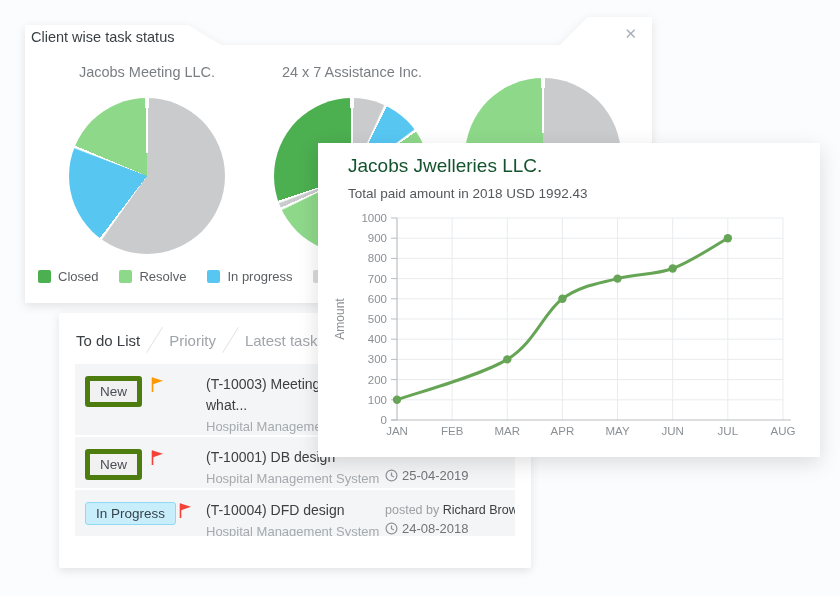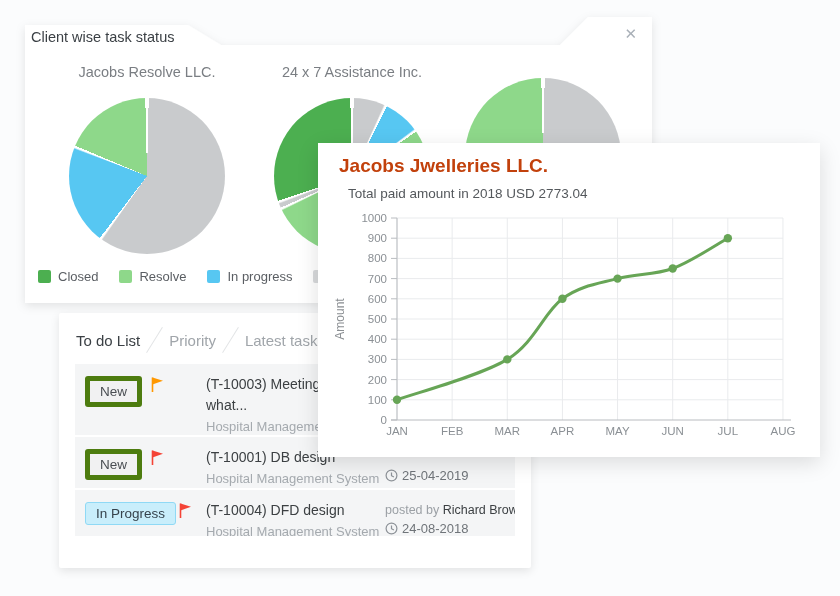--- a/index.html
+++ b/index.html
@@ -47,41 +47,41 @@
   .mposted .pname{color:#3c4043;}
   .mdate{font-size:13px;color:#6f7479;margin-top:2px;display:flex;align-items:center;gap:4px;}
   .footer{position:absolute;left:0;right:0;bottom:0;height:34px;background:#fff;border-top:1px solid #ececee;
           text-align:right;line-height:34px;padding-right:18px;box-sizing:border-box;}
   .viewall{font-size:13.5px;color:#5472b0;cursor:pointer;}
   .viewall .chev{margin-left:3px;}
 
   
   .chartp{position:absolute;left:318px;top:143px;width:502px;height:314px;z-index:3;background:#fff;
           box-shadow:0 6px 20px rgba(0,0,0,.13);}
-  .ctitle{position:absolute;left:21px;top:12px;font-size:19px;color:#c2410c;font-weight:bold;}
+  .ctitle{position:absolute;left:30px;top:12px;font-size:19px;color:#14532d;}
   .csub{position:absolute;left:30px;top:43px;font-size:13.5px;color:#54585c;}
   #linechart{position:absolute;left:0;top:56px;}
 </style>
 </head>
 <body>
 
 <div class="stage">
 
   <div class="panel1">
     <svg class="p1bg" width="628" height="288" style="overflow:visible">
       <filter id="ps" x="-10%" y="-15%" width="120%" height="135%">
         <feDropShadow dx="0" dy="3" stdDeviation="5" flood-opacity="0.10"></feDropShadow>
       </filter>
       <path d="M0,9 L163,9 L196,29 L535,29 L563,1 L627,1 L627,287 L0,287 Z" fill="#ffffff" filter="url(#ps)"></path>
     </svg>
     <div class="p1title">Client wise task status</div>
     <div class="p1close">✕</div>
     <div class="pies" id="pies">
   <div class="pieblock">
-    <div class="pie-title">Jacobs Resolve LLC.</div>
+    <div class="pie-title">Jacobs Meeting LLC.</div>
     <div class="pie-circle" style="background: conic-gradient(rgb(255, 255, 255) 0%, rgb(255, 255, 255) 0.35%, rgb(201, 203, 205) 0.35%, rgb(201, 203, 205) 59.65%, rgb(255, 255, 255) 60%, rgb(255, 255, 255) 60.35%, rgb(87, 199, 242) 60.35%, rgb(87, 199, 242) 80.65%, rgb(255, 255, 255) 81%, rgb(255, 255, 255) 81.35%, rgb(142, 216, 138) 81.35%, rgb(142, 216, 138) 99.65%, rgb(255, 255, 255) 99.65%, rgb(255, 255, 255) 100%);"></div>
   </div>
 
   <div class="pieblock">
     <div class="pie-title">24 x 7 Assistance Inc.</div>
     <div class="pie-circle" style="background: conic-gradient(rgb(255, 255, 255) 0%, rgb(255, 255, 255) 0.35%, rgb(201, 203, 205) 0.35%, rgb(201, 203, 205) 6.65%, rgb(255, 255, 255) 7%, rgb(255, 255, 255) 7.35%, rgb(87, 199, 242) 7.35%, rgb(87, 199, 242) 14.65%, rgb(255, 255, 255) 15%, rgb(255, 255, 255) 15.35%, rgb(142, 216, 138) 15.35%, rgb(142, 216, 138) 67.65%, rgb(255, 255, 255) 68%, rgb(255, 255, 255) 68.35%, rgb(201, 203, 205) 68.35%, rgb(201, 203, 205) 69.15%, rgb(255, 255, 255) 69.5%, rgb(255, 255, 255) 69.85%, rgb(76, 175, 80) 69.85%, rgb(76, 175, 80) 99.65%, rgb(255, 255, 255) 99.65%, rgb(255, 255, 255) 100%);"></div>
   </div>
 
   <div class="pieblock">
     <div class="pie-circle" style="background: conic-gradient(rgb(255, 255, 255) 0%, rgb(255, 255, 255) 0.35%, rgb(201, 203, 205) 0.35%, rgb(201, 203, 205) 50.65%, rgb(255, 255, 255) 51%, rgb(255, 255, 255) 51.35%, rgb(142, 216, 138) 51.35%, rgb(142, 216, 138) 99.65%, rgb(255, 255, 255) 99.65%, rgb(255, 255, 255) 100%);"></div>
@@ -186,21 +186,21 @@
         </svg>
         <span>24-08-2018</span>
       </div>
     </div>
   </div>
 </div>
   </div>
 
   <div class="chartp">
     <div class="ctitle">Jacobs Jwelleries LLC.</div>
-    <div class="csub">Total paid amount in 2018 USD 2773.04</div>
+    <div class="csub">Total paid amount in 2018 USD 1992.43</div>
     <svg id="linechart" width="502" height="252">
         <line x1="79" y1="19" x2="79" y2="221" stroke="#e9ebed" stroke-width="1"></line>
         <text x="79" y="236" text-anchor="middle" fill="#8b9095" font-size="11.5" font-family="Liberation Sans, sans-serif">JAN</text>
         <line x1="134.14" y1="19" x2="134.14" y2="221" stroke="#e9ebed" stroke-width="1"></line>
         <text x="134.14" y="236" text-anchor="middle" fill="#8b9095" font-size="11.5" font-family="Liberation Sans, sans-serif">FEB</text>
         <line x1="189.28" y1="19" x2="189.28" y2="221" stroke="#e9ebed" stroke-width="1"></line>
         <text x="189.28" y="236" text-anchor="middle" fill="#8b9095" font-size="11.5" font-family="Liberation Sans, sans-serif">MAR</text>
         <line x1="244.42000000000002" y1="19" x2="244.42000000000002" y2="221" stroke="#e9ebed" stroke-width="1"></line>
         <text x="244.42000000000002" y="236" text-anchor="middle" fill="#8b9095" font-size="11.5" font-family="Liberation Sans, sans-serif">APR</text>
         <line x1="299.56" y1="19" x2="299.56" y2="221" stroke="#e9ebed" stroke-width="1"></line>

